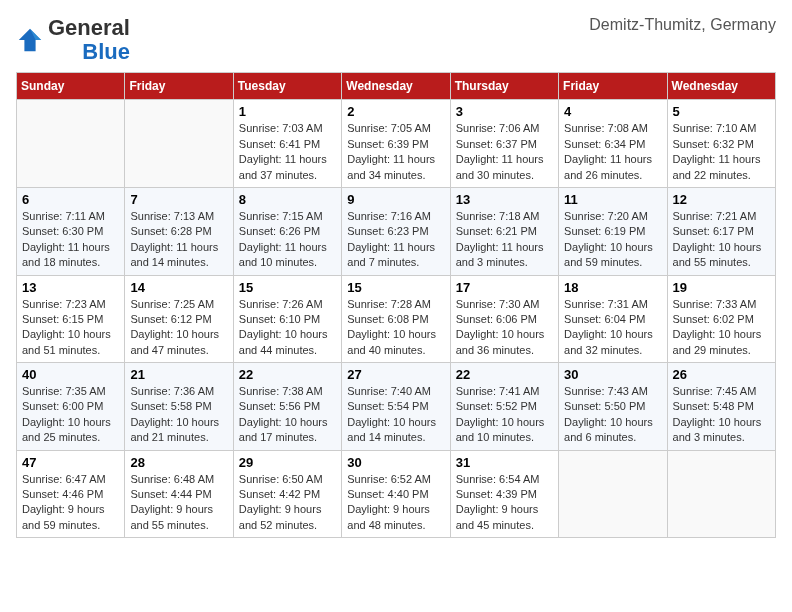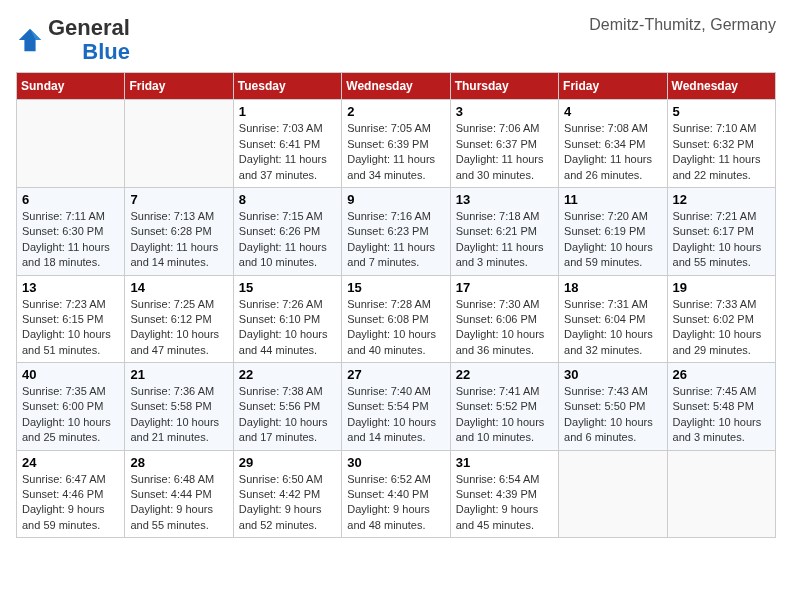--- a/index.html
+++ b/index.html
@@ -225,21 +225,21 @@
           <span class="day-num">30</span>
           <div class="cell-text">Sunrise: 7:43 AM<br>Sunset: 5:50 PM<br>Daylight: 10 hours and 6 minutes.</div>
         </td>
         <td>
           <span class="day-num">26</span>
           <div class="cell-text">Sunrise: 7:45 AM<br>Sunset: 5:48 PM<br>Daylight: 10 hours and 3 minutes.</div>
         </td>
       </tr>
       <tr>
         <td>
-          <span class="day-num">24</span>
+          <span class="day-num">47</span>
           <div class="cell-text">Sunrise: 6:47 AM<br>Sunset: 4:46 PM<br>Daylight: 9 hours and 59 minutes.</div>
         </td>
         <td>
           <span class="day-num">28</span>
           <div class="cell-text">Sunrise: 6:48 AM<br>Sunset: 4:44 PM<br>Daylight: 9 hours and 55 minutes.</div>
         </td>
         <td>
           <span class="day-num">29</span>
           <div class="cell-text">Sunrise: 6:50 AM<br>Sunset: 4:42 PM<br>Daylight: 9 hours and 52 minutes.</div>
         </td>

